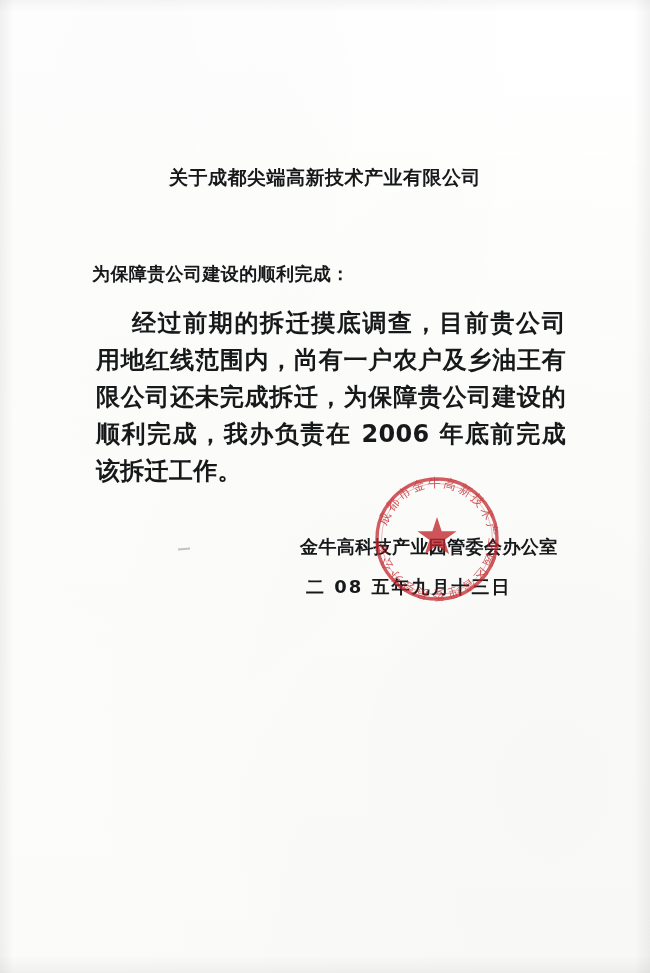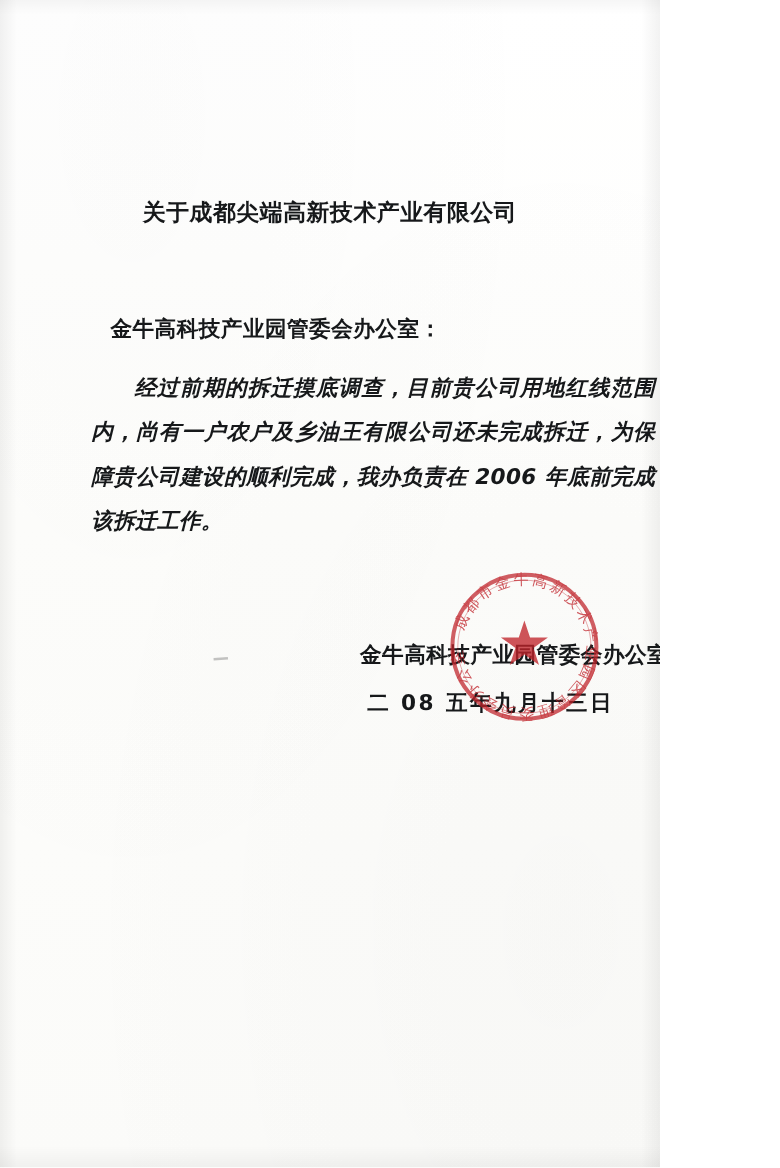--- a/index.html
+++ b/index.html
@@ -8,21 +8,21 @@
     background: #ffffff;
   }
   body {
     width: 650px;
     height: 973px;
     font-family: "DejaVu Sans", "Liberation Sans", sans-serif;
     overflow: hidden;
   }
   .page {
     position: relative;
-    width: 550px;
+    width: 650px;
     height: 973px;
     background: #fefefd;
     background-image:
       radial-gradient(ellipse at 20% 10%, rgba(0,0,0,0.012) 0%, rgba(0,0,0,0) 60%),
       radial-gradient(ellipse at 85% 80%, rgba(0,0,0,0.015) 0%, rgba(0,0,0,0) 65%),
       linear-gradient(180deg, #ffffff 0%, #fdfdfb 45%, #fbfbf9 100%);
     overflow: hidden;
   }
   
   .paper-edge-left {
@@ -73,31 +73,30 @@
     left: 92px;
     top: 262px;
     font-size: 18px;
     color: #16181a;
     letter-spacing: 0.4px;
     font-weight: 600;
   }
 
   .body-text {
     position: absolute;
-    left: 76px;
+    left: 96px;
     top: 305px;
     width: 470px;
-    font-size: 18px;
+    font-size: 24px;
     line-height: 37px;
     color: #16181a;
     text-align: justify;
     text-indent: 36px;
     letter-spacing: 0.3px;
     font-weight: 600;
-    font-style: italic;
   }
 
   .signature {
     position: absolute;
     left: 300px;
     top: 527px;
     font-size: 18px;
     line-height: 40px;
     color: #16181a;
     letter-spacing: 0.4px;
@@ -135,21 +134,21 @@
 
   <div class="paper-edge-top"></div>
   <div class="paper-edge-left"></div>
   <div class="paper-edge-right"></div>
   <div class="paper-edge-bottom"></div>
 
   <div class="doc-title">
     <span class="line">关于成都尖端高新技术产业有限公司</span>
   </div>
 
-  <div class="salutation">金牛高科技产业园管委会办公室：</div>
+  <div class="salutation">为保障贵公司建设的顺利完成：</div>
 
   <div class="body-text">经过前期的拆迁摸底调查，目前贵公司用地红线范围内，尚有一户农户及乡油王有限公司还未完成拆迁，为保障贵公司建设的顺利完成，我办负责在 2006 年底前完成该拆迁工作。</div>
 
   <div class="stray-mark"></div>
 
   <div class="signature">
     <span class="sig-line">金牛高科技产业园管委会办公室</span>
     <span class="sig-line sig-date">二 08 五年九月十三日</span>
   </div>
 

